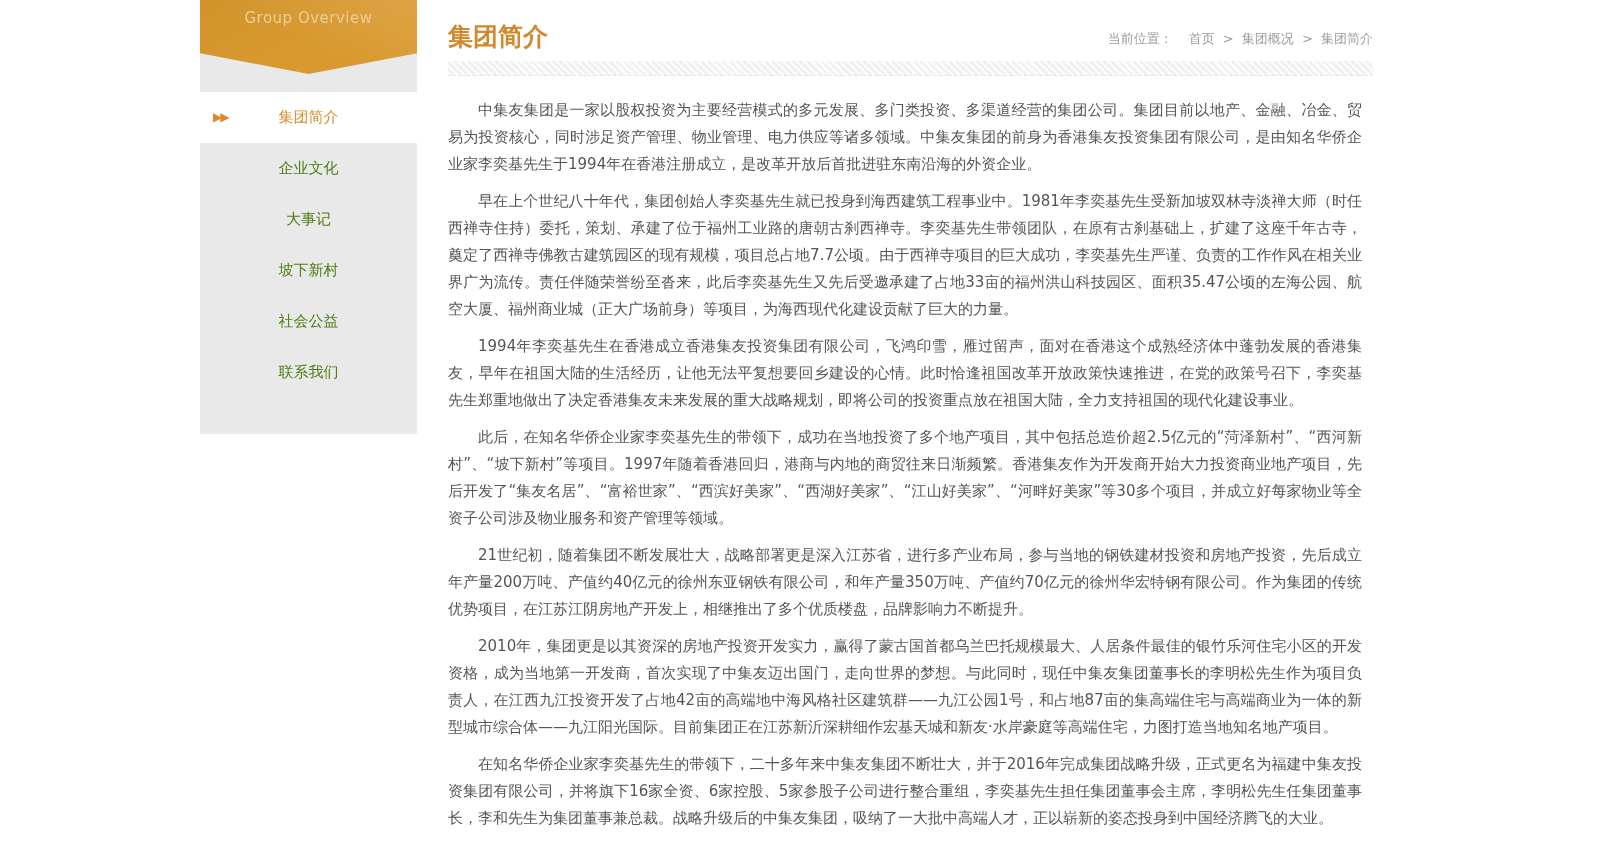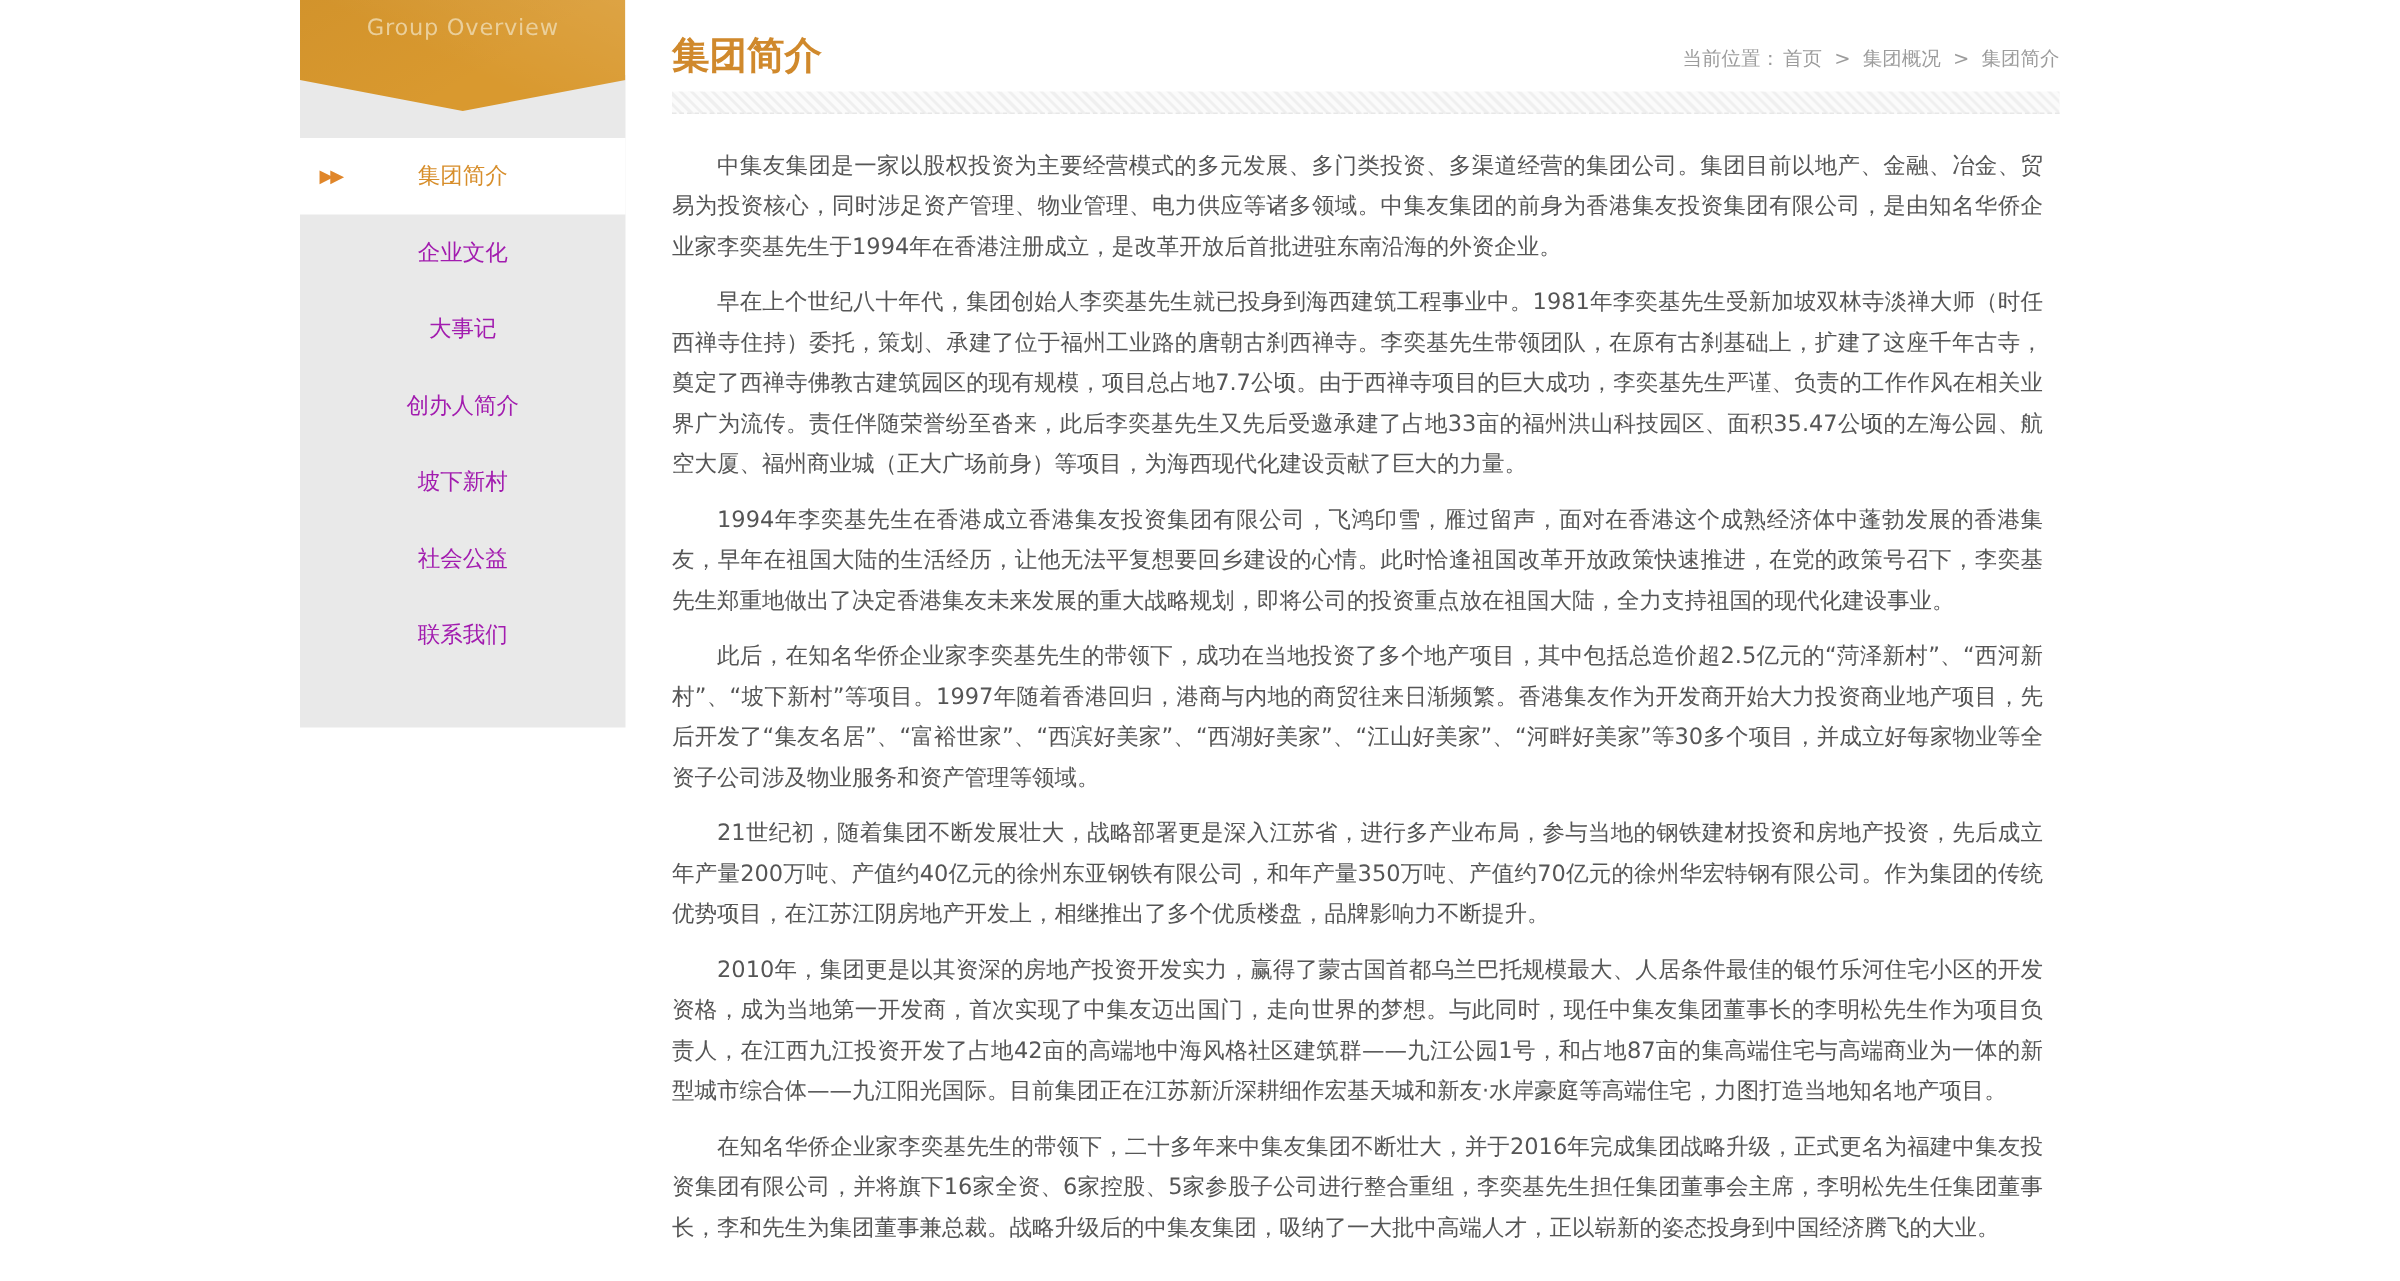--- a/index.html
+++ b/index.html
@@ -23,41 +23,41 @@
   .banner-title {
     padding-top:9px; text-align:center;
     color:#eacf9b; font-size:15px; letter-spacing:.5px;
   }
   .menu {
     position:absolute; top:50px; left:0; width:217px;
     background:#e9e9e9; padding:42px 0 36px 0; z-index:1;
   }
   .menu-item {
     position:relative; height:51px; line-height:51px;
-    text-align:center; font-size:15px; color:#a21caf; cursor:pointer;
+    text-align:center; font-size:15px; color:#4d7c0f; cursor:pointer;
   }
   .menu-item.active { background:#ffffff; color:#d78e2b; }
   .menu-item .marker {
     position:absolute; left:13px; top:0;
     color:#e0862a; font-size:12px; letter-spacing:-2px;
   }
 
   
   .main { position:absolute; left:448px; top:0; width:925px; }
   .main-header {
     display:flex; justify-content:space-between; align-items:flex-end;
     padding-top:22px;
   }
   .page-title {
     margin:0; font-size:25px; font-weight:bold; color:#d0892c; line-height:30px;
   }
   .breadcrumb { font-size:13px; color:#9c9c9c; padding-bottom:4px; }
   .breadcrumb a { color:#9c9c9c; text-decoration:none; cursor:pointer; }
   .breadcrumb .sep { margin:0 4px; }
-  .breadcrumb .prefix { margin-right:2px; }
+  .breadcrumb .prefix { margin-right:16px; }
   .hatch {
     height:15px; margin-top:9px;
     background:repeating-linear-gradient(45deg,#fbfbfb 0 3px,#efefef 3px 5px);
     border-bottom:1px dashed #e7e7e7;
   }
   .content {
     margin-top:21px; font-size:15px; line-height:27px; color:#555555;
     text-align:justify;
   }
   .content p { margin:0 11px 10px 0; text-indent:2em; }
@@ -75,23 +75,20 @@
     <nav class="menu">
       <div class="menu-item active">
         <span class="marker">▶▶</span>
         <span>集团简介</span>
       </div>
       <div class="menu-item">
         <span>企业文化</span>
       </div>
       <div class="menu-item">
         <span>大事记</span>
-      </div>
-      <div class="menu-item">
-        <span>创办人简介</span>
       </div>
       <div class="menu-item">
         <span>坡下新村</span>
       </div>
       <div class="menu-item">
         <span>社会公益</span>
       </div>
       <div class="menu-item">
         <span>联系我们</span>
       </div>

